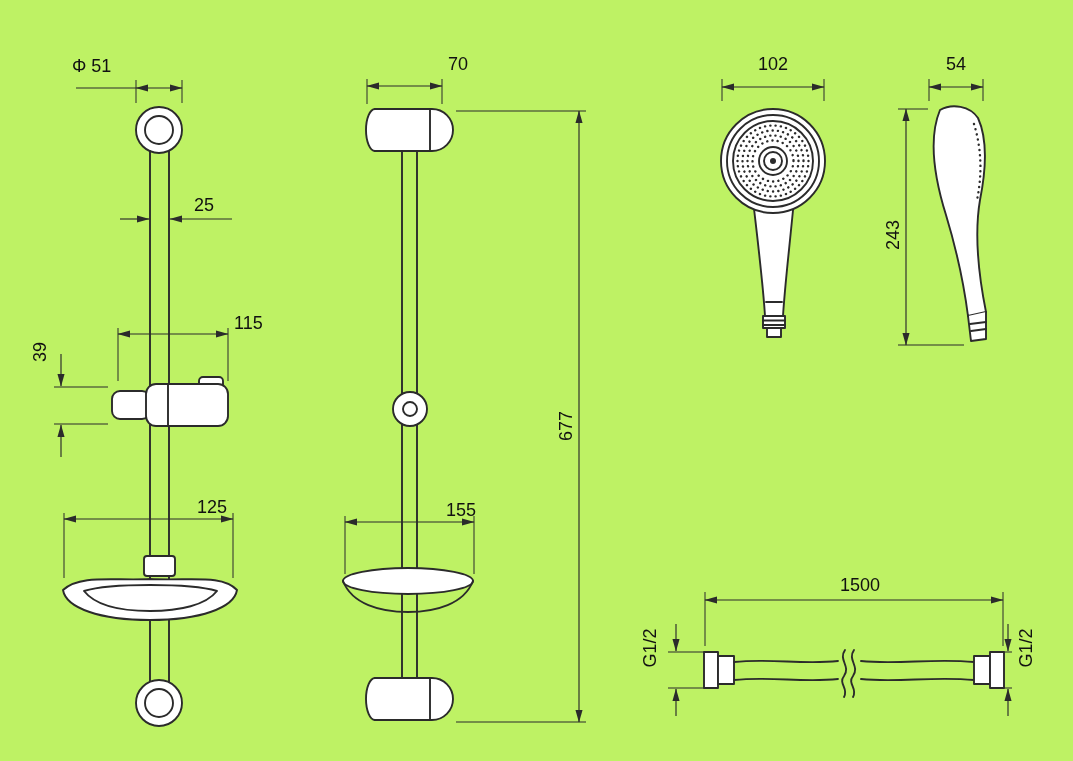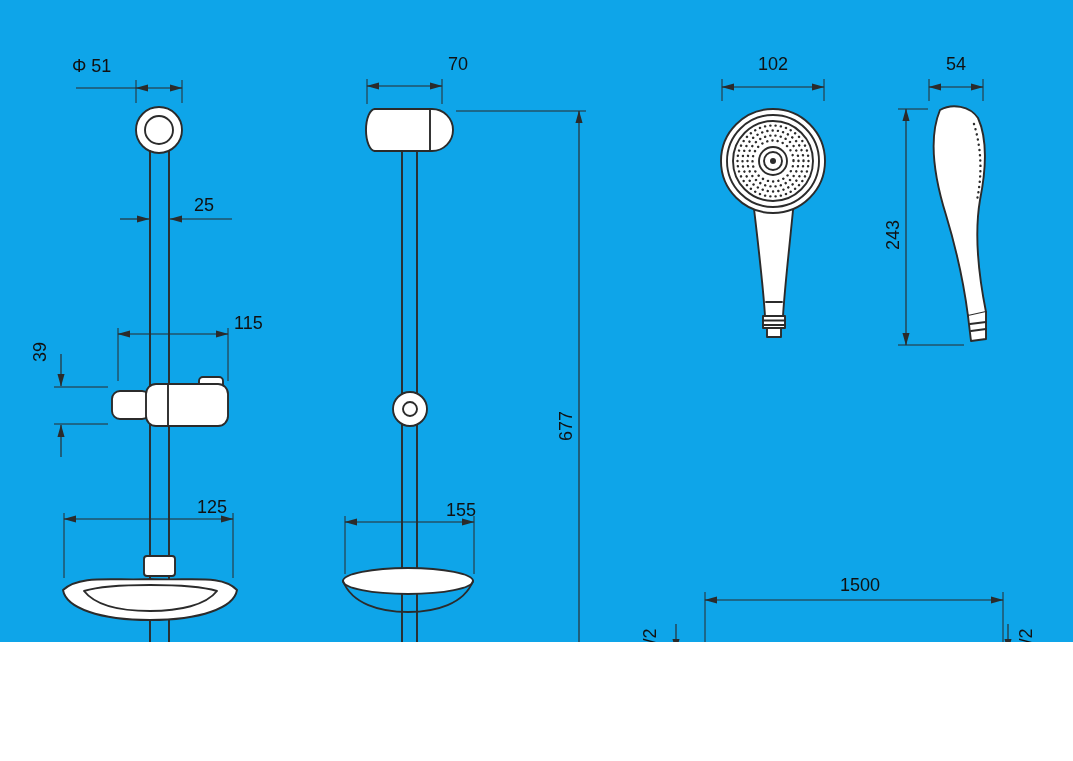--- a/index.html
+++ b/index.html
@@ -3,22 +3,22 @@
 <meta charset="utf-8">
 <style>
   html, body {
     margin: 0;
     padding: 0;
     background: #ffffff;
   }
   .canvas {
     position: relative;
     width: 1073px;
-    height: 642px;
-    background: #0ea5e9;
+    height: 761px;
+    background: #bef264;
     font-family: "Liberation Sans", sans-serif;
   }
   svg { display: block; }
   .outline {
     fill: none;
     stroke: #2b2b2b;
     stroke-width: 1.9;
     stroke-linejoin: round;
     stroke-linecap: round;
   }

